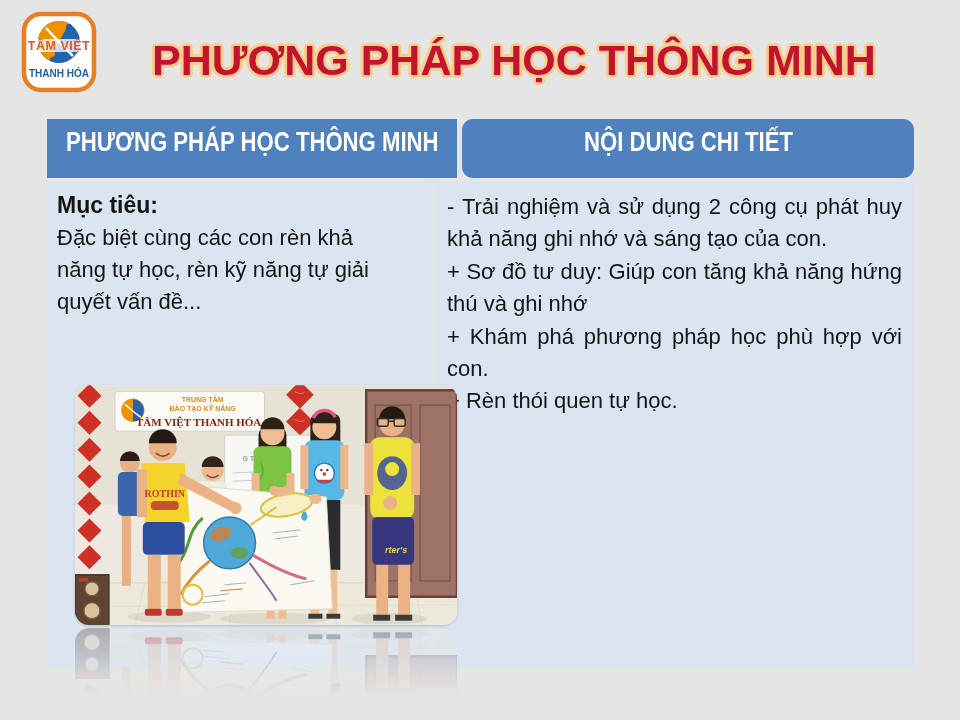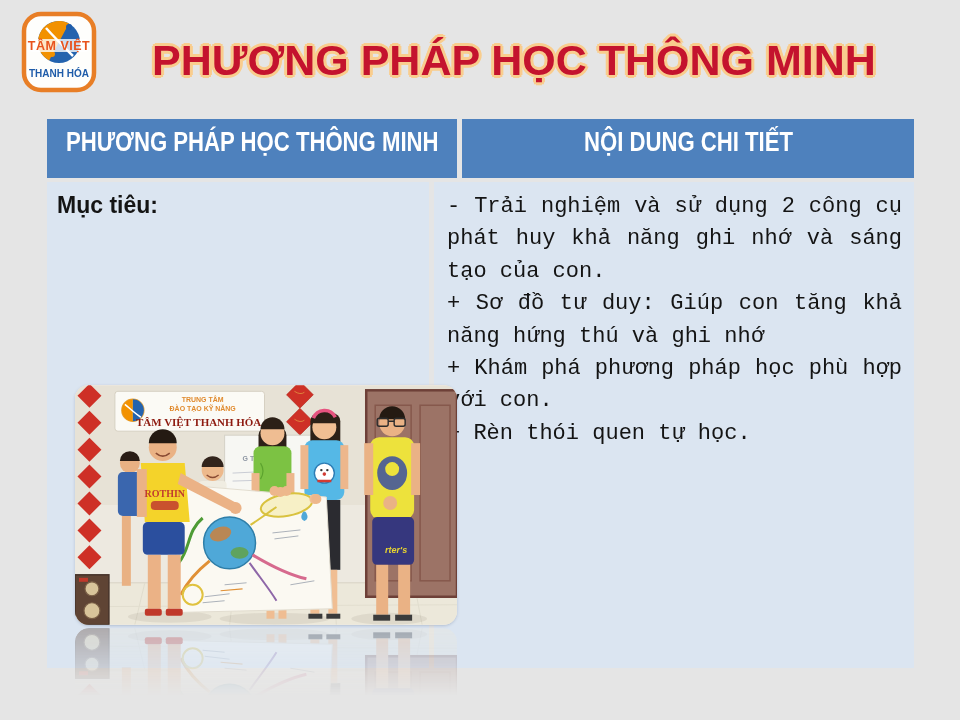--- a/index.html
+++ b/index.html
@@ -23,26 +23,26 @@
 
   
   .tbl { position:absolute; left:47px; top:119px; width:867px; }
   .thead { display:flex; gap:5px; height:59px; margin-bottom:4px; }
   .th {
     background:#4E81BD; color:#ffffff; display:flex; align-items:center; justify-content:center;
     font-weight:bold; font-size:27px; overflow:hidden; padding-bottom:12px; box-sizing:border-box;
   }
   .th .sq { transform:scaleX(0.82); transform-origin:center; white-space:nowrap; }
   .th-left { width:410px; }
-  .th-right { flex:1; }
+  .th-right { flex:1;border-radius:11px; }
 
   .tbody { display:flex; gap:5px; height:486px; }
   .td { background:#DBE5F1; box-sizing:border-box; }
   .td-left  { width:382px; position:relative; padding:7px 28px 0 10px; }
-  .td-right { flex:1; padding:9px 12px 0 13px;font-family:Liberation Mono, monospace; }
+  .td-right { flex:1; padding:9px 12px 0 13px; }
   .td p { margin:0; color:#141414; }
   .td-left p  { font-size:22px; line-height:32px; text-align:left; }
   .td-left .cell-heading { font-weight:bold; font-size:23px; line-height:33px; }
   .td-right p { font-size:22px; line-height:32.4px; text-align:justify; }
 
   
   .photo-block { position:absolute; left:28px; top:203px; width:382px; }
   .photo {
     width:382px; height:240px; border-radius:14px; overflow:hidden;
     box-shadow:0 1px 3px rgba(60,80,120,.25); background:#EFECE5;
@@ -275,20 +275,21 @@
       </div>
       <div class="th th-right">
         <span class="sq">NỘI DUNG CHI TIẾT</span>
       </div>
     </div>
 
     <div class="tbody">
 
       <div class="td td-left">
         <p class="cell-heading">Mục tiêu:</p>
+        <p>Đặc biệt cùng các con rèn khả năng tự học, rèn kỹ năng tự giải quyết vấn đề...</p>
 
         <div class="photo-block">
           <div class="photo">
             <svg viewBox="0 0 383 240">
                 <use href="#photoArt"></use>
               </svg>
           </div>
           <div class="reflection">
             <svg viewBox="0 0 383 240">
                 <use href="#photoArt"></use>

